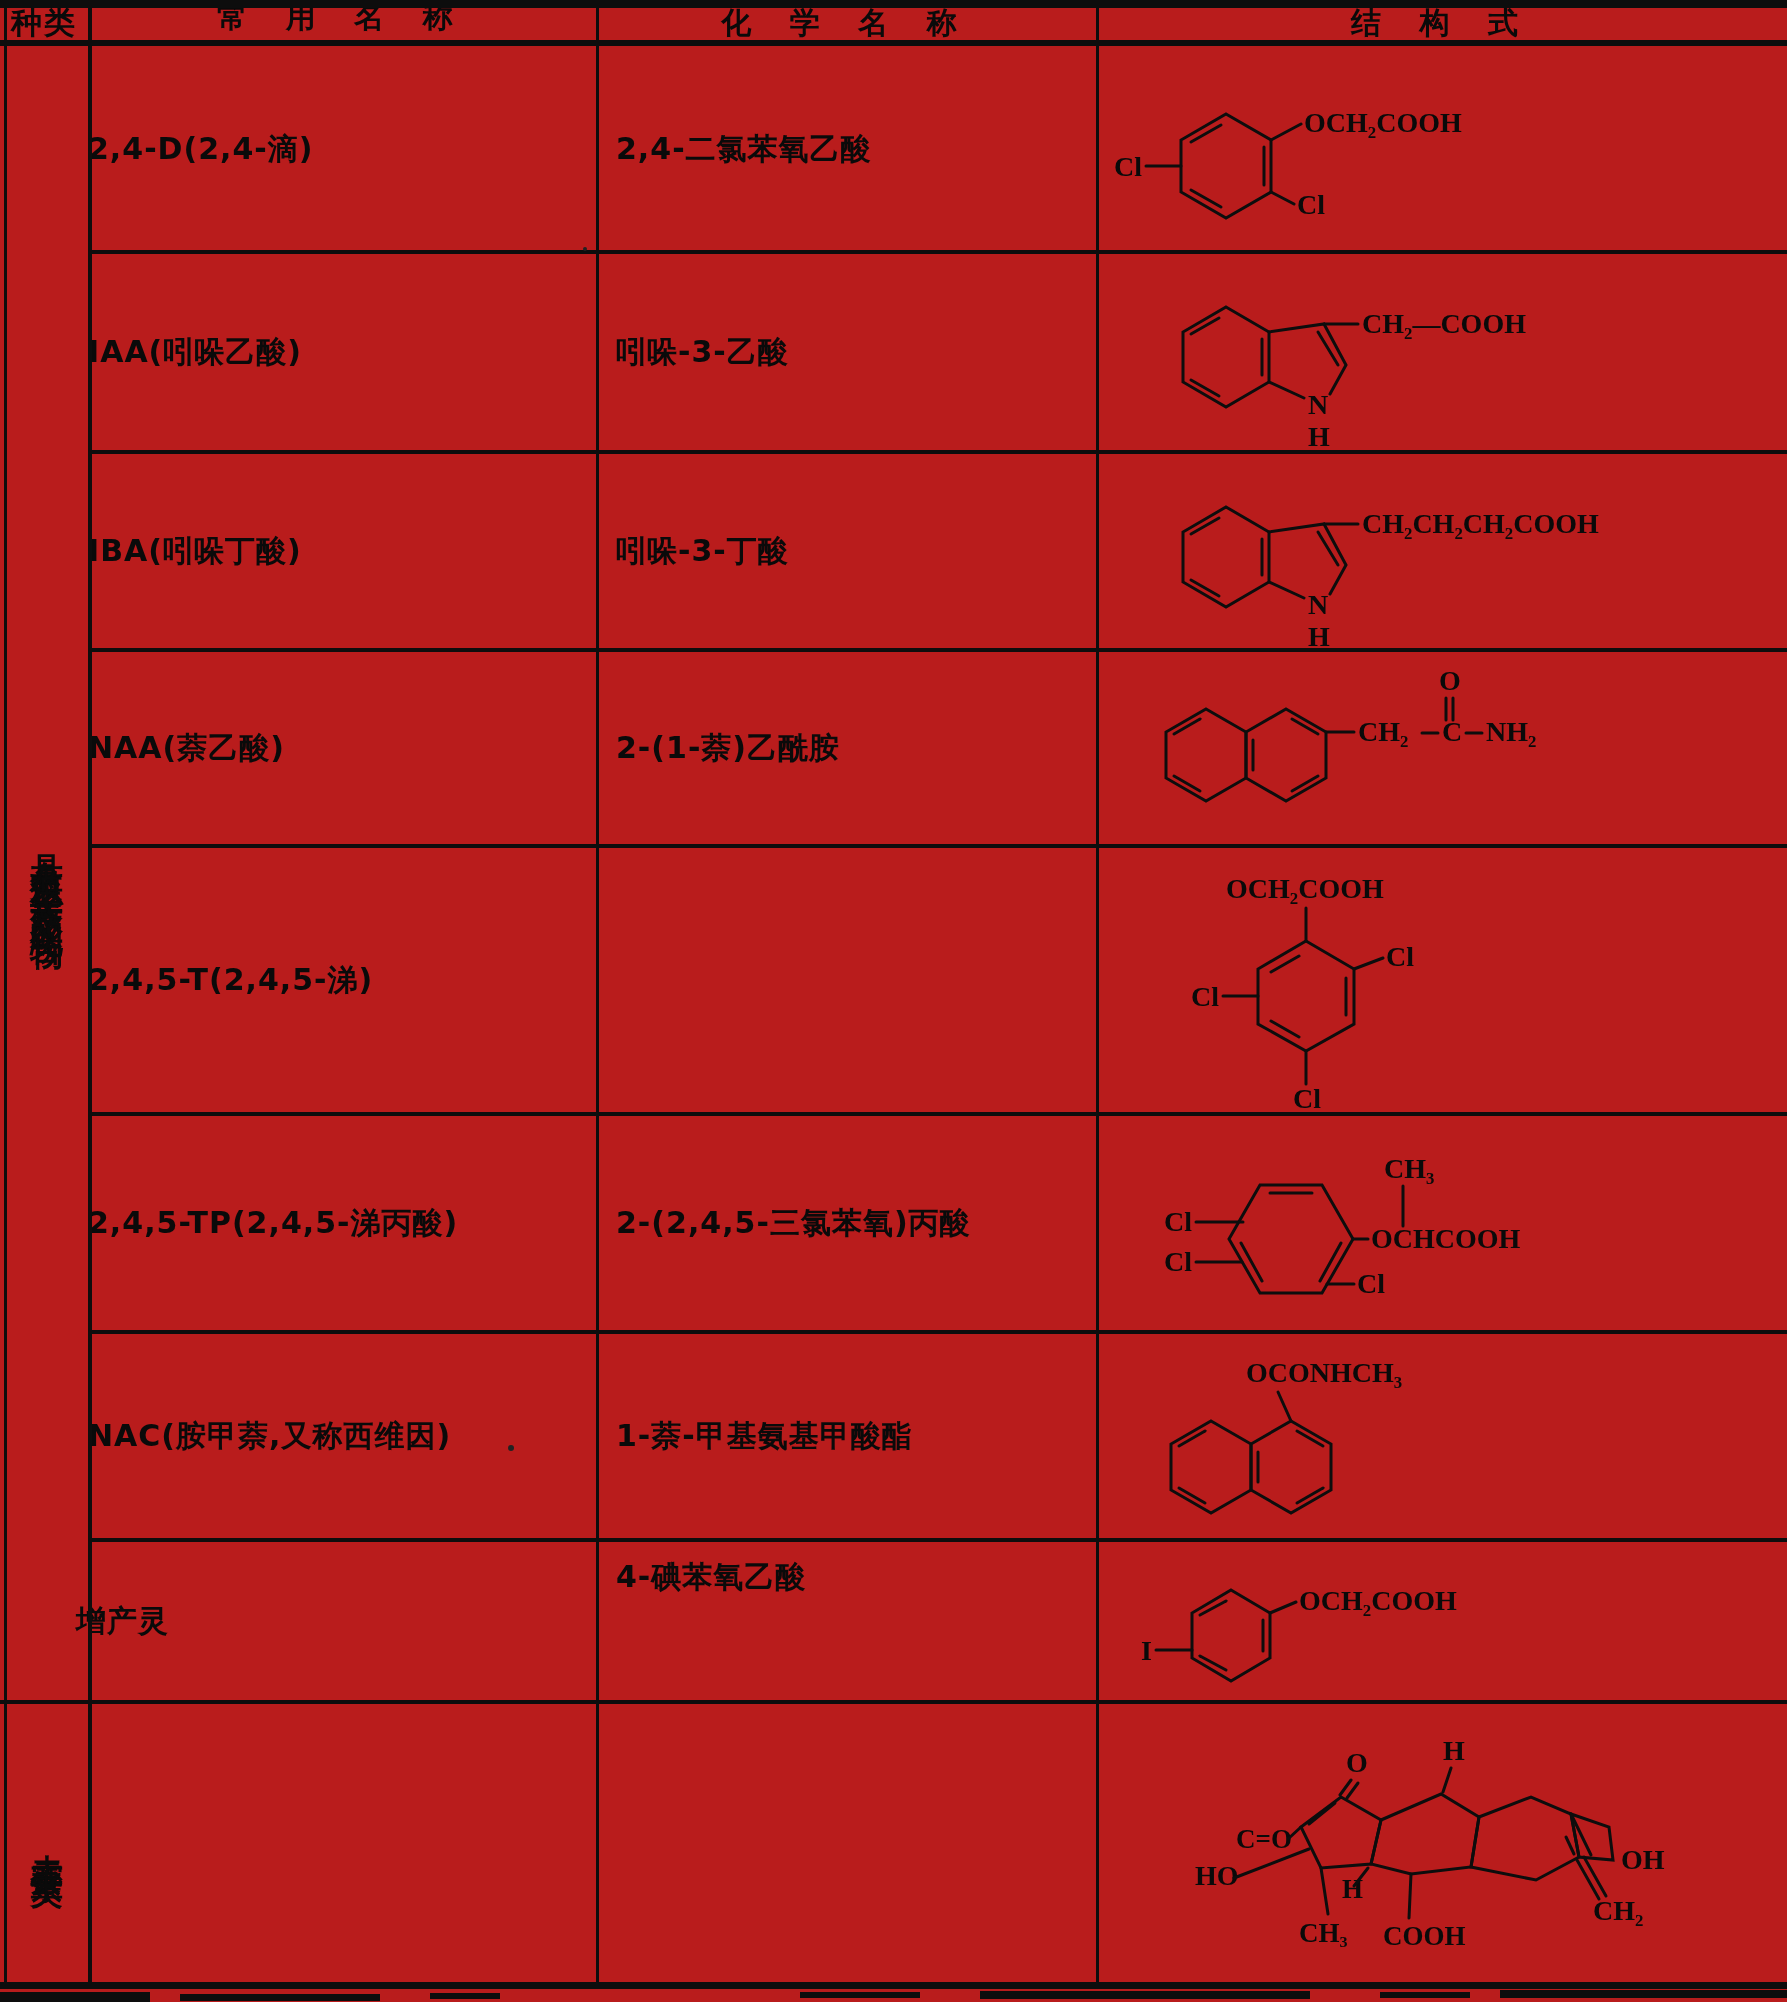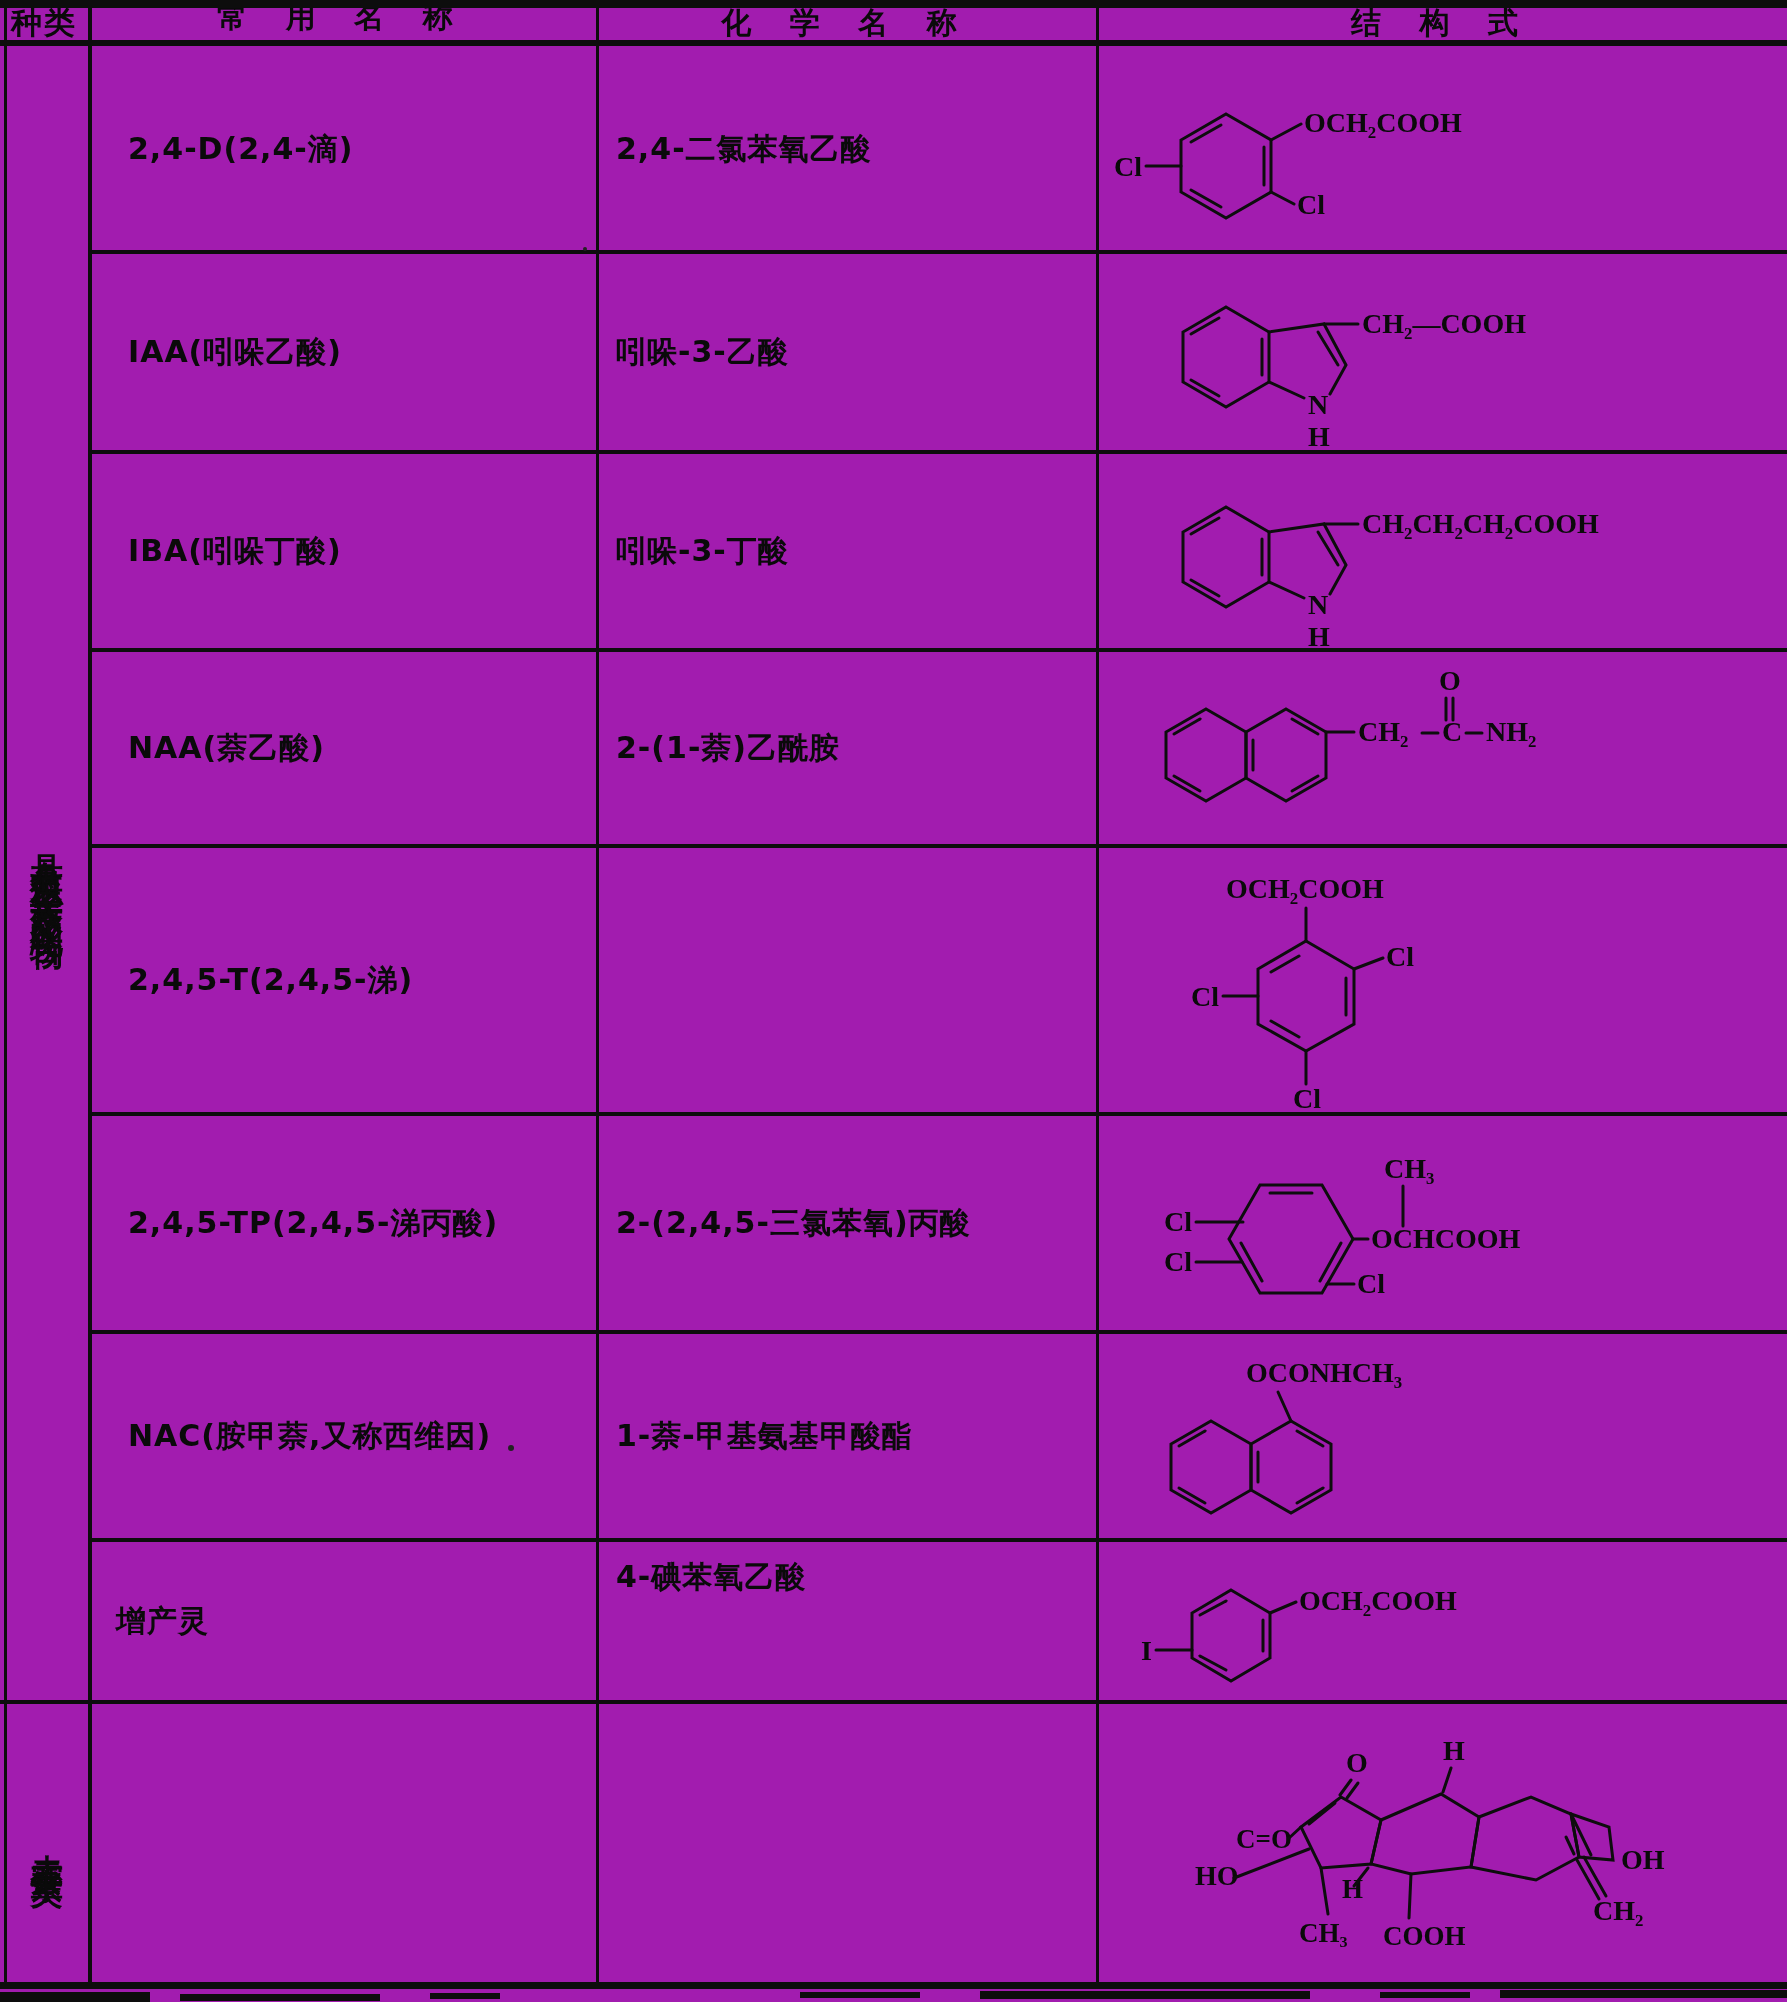--- a/index.html
+++ b/index.html
@@ -1,24 +1,24 @@
 <!DOCTYPE html>
 <html><head>
 <meta charset="utf-8">
 <style>
   html,body{margin:0;padding:0;background:#e8e8e8}
-  .page{position:relative;width:1787px;height:2002px;background:#a21caf;color:#0a0a0a;
+  .page{position:relative;width:1787px;height:2002px;background:#b91c1c;color:#0a0a0a;
         font-family:"Liberation Sans",sans-serif;overflow:hidden}
   .line{position:absolute;background:#0d0d0d}
   .cell{position:absolute;display:flex;align-items:center}
   .cn{font-family:"DejaVu Sans","Liberation Sans",sans-serif;font-weight:bold;font-size:30px;
       letter-spacing:1px;white-space:nowrap}
   .hdr{justify-content:center;letter-spacing:14px;font-size:30px;font-weight:bold}
   .hdr.tight{letter-spacing:2px;font-size:31px}
-  .common{padding-left:40px}
+  .common{}
   .chem{padding-left:20px}
   .groupcell{justify-content:center}
   .vtext{writing-mode:vertical-rl;text-orientation:upright;letter-spacing:7px;
          font-size:33px;font-weight:bold;font-family:"DejaVu Sans","Liberation Sans",sans-serif}
   svg.struct{position:absolute;left:1096px}
   svg text{font-family:"Liberation Serif","DejaVu Serif",serif;font-weight:bold;font-size:28px;fill:#0a0a0a}
   svg .lbl9{font-size:27px}
   svg line,svg polygon,svg path{stroke:#0d0d0d;stroke-width:3;fill:none;stroke-linecap:round}
   .dot{position:absolute;background:#222;border-radius:50%}
 </style>

